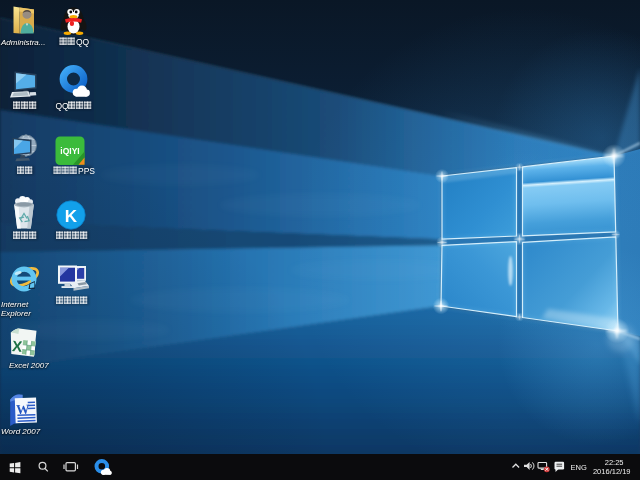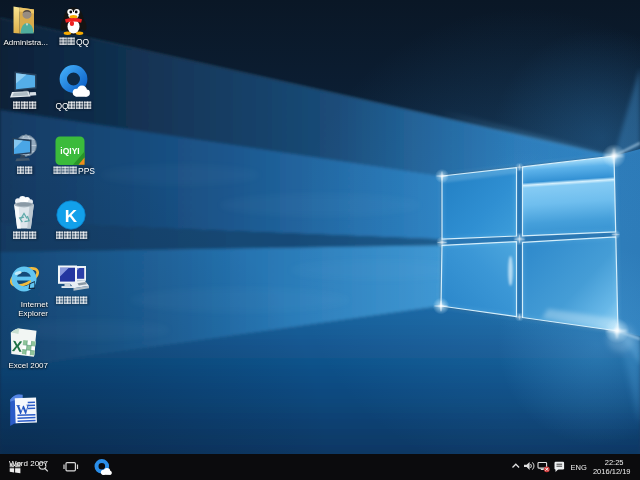--- a/index.html
+++ b/index.html
@@ -1,15 +1,15 @@
 <!DOCTYPE html>
 <html><head><meta charset="utf-8"><style>
 html,body{margin:0;padding:0;width:640px;height:480px;overflow:hidden;background:#0a1929;font-family:"Liberation Sans",sans-serif;}
 #desk{position:absolute;left:0;top:0;width:640px;height:480px;}
-.lbl{position:absolute;color:#fff;font-size:8px;line-height:9px;text-align:right;text-shadow:0 1px 2px rgba(0,0,0,.9),0 0 2px rgba(0,0,0,.7);white-space:nowrap;}
+.lbl{position:absolute;color:#fff;font-size:8px;line-height:9px;text-align:left;text-shadow:0 1px 2px rgba(0,0,0,.9),0 0 2px rgba(0,0,0,.7);white-space:nowrap;font-style:italic;}
 </style></head>
 <body>
 <svg id="desk" width="640" height="480" viewBox="0 0 640 480">
 <defs>
 <linearGradient id="base" x1="0" y1="0" x2="0" y2="1">
  <stop offset="0" stop-color="#0a1726"></stop>
         <stop offset=".45" stop-color="#0d2642"></stop>
         <stop offset="1" stop-color="#0e3a64"></stop>
 </linearGradient>
 <linearGradient id="hazeTop" x1="0" y1="0" x2="1" y2="0">
@@ -420,14 +420,14 @@
  <rect x="554.5" y="461.8" width="9.6" height="7.6" rx="1.2" fill="#eef0f2"></rect>
  <polygon points="555.5,469 555.5,472 558.5,469" fill="#eef0f2"></polygon>
  <path d="M556.5,464.2 h5.6 M556.5,466.2 h5.6" stroke="#2b2b2b" stroke-width=".9"></path>
 </g>
 <text x="570.5" y="469.6" font-size="7.5" fill="#eee" font-family="Liberation Sans,sans-serif">ENG</text>
 <text x="623.5" y="465.4" font-size="7.5" fill="#eee" text-anchor="end" font-family="Liberation Sans,sans-serif">22:25</text>
 <text x="630.5" y="473.6" font-size="7.5" fill="#eee" text-anchor="end" font-family="Liberation Sans,sans-serif">2016/12/19</text>
 </svg>
 <div class="lbl" style="left:1px;top:37.5px;width:47px;">Administra...</div>
 <div class="lbl" style="left:1px;top:300px;width:47px;">Internet<br>Explorer</div>
-<div class="lbl" style="left:1px;top:361px;width:47px;">Excel 2007</div>
-<div class="lbl" style="left:1px;top:427px;width:47px;margin-top:32px;">Word 2007</div>
+<div class="lbl" style="left:1px;top:361px;width:47px;padding-left:8px;">Excel 2007</div>
+<div class="lbl" style="left:1px;top:427px;width:47px;">Word 2007</div>
 
 </body></html>

